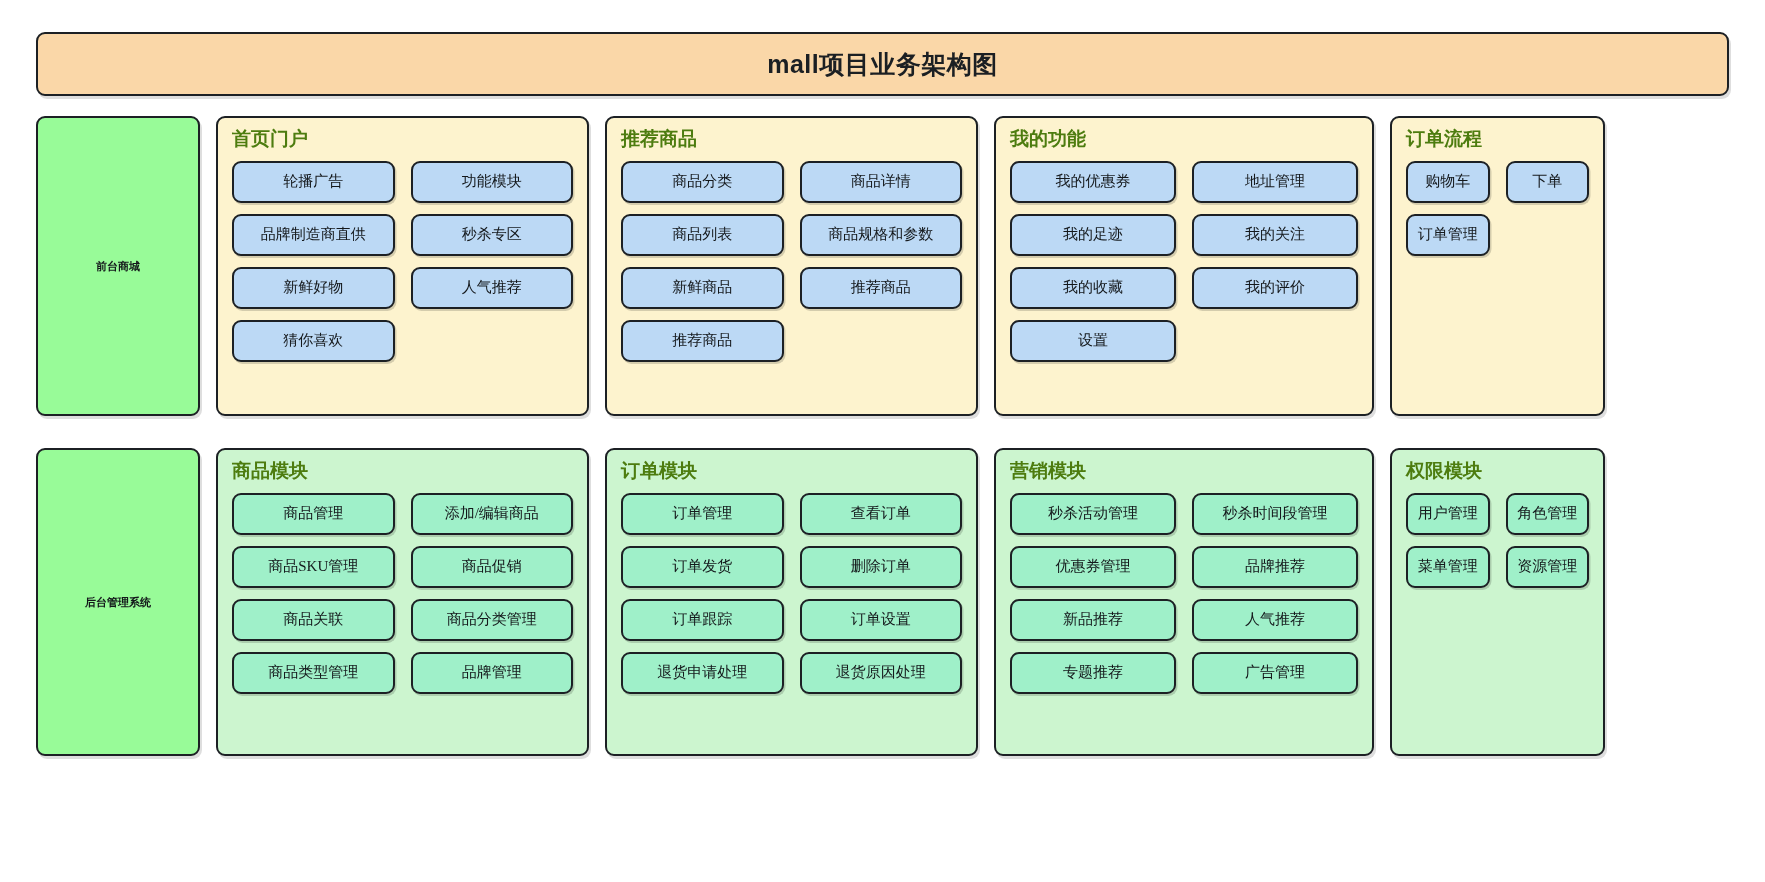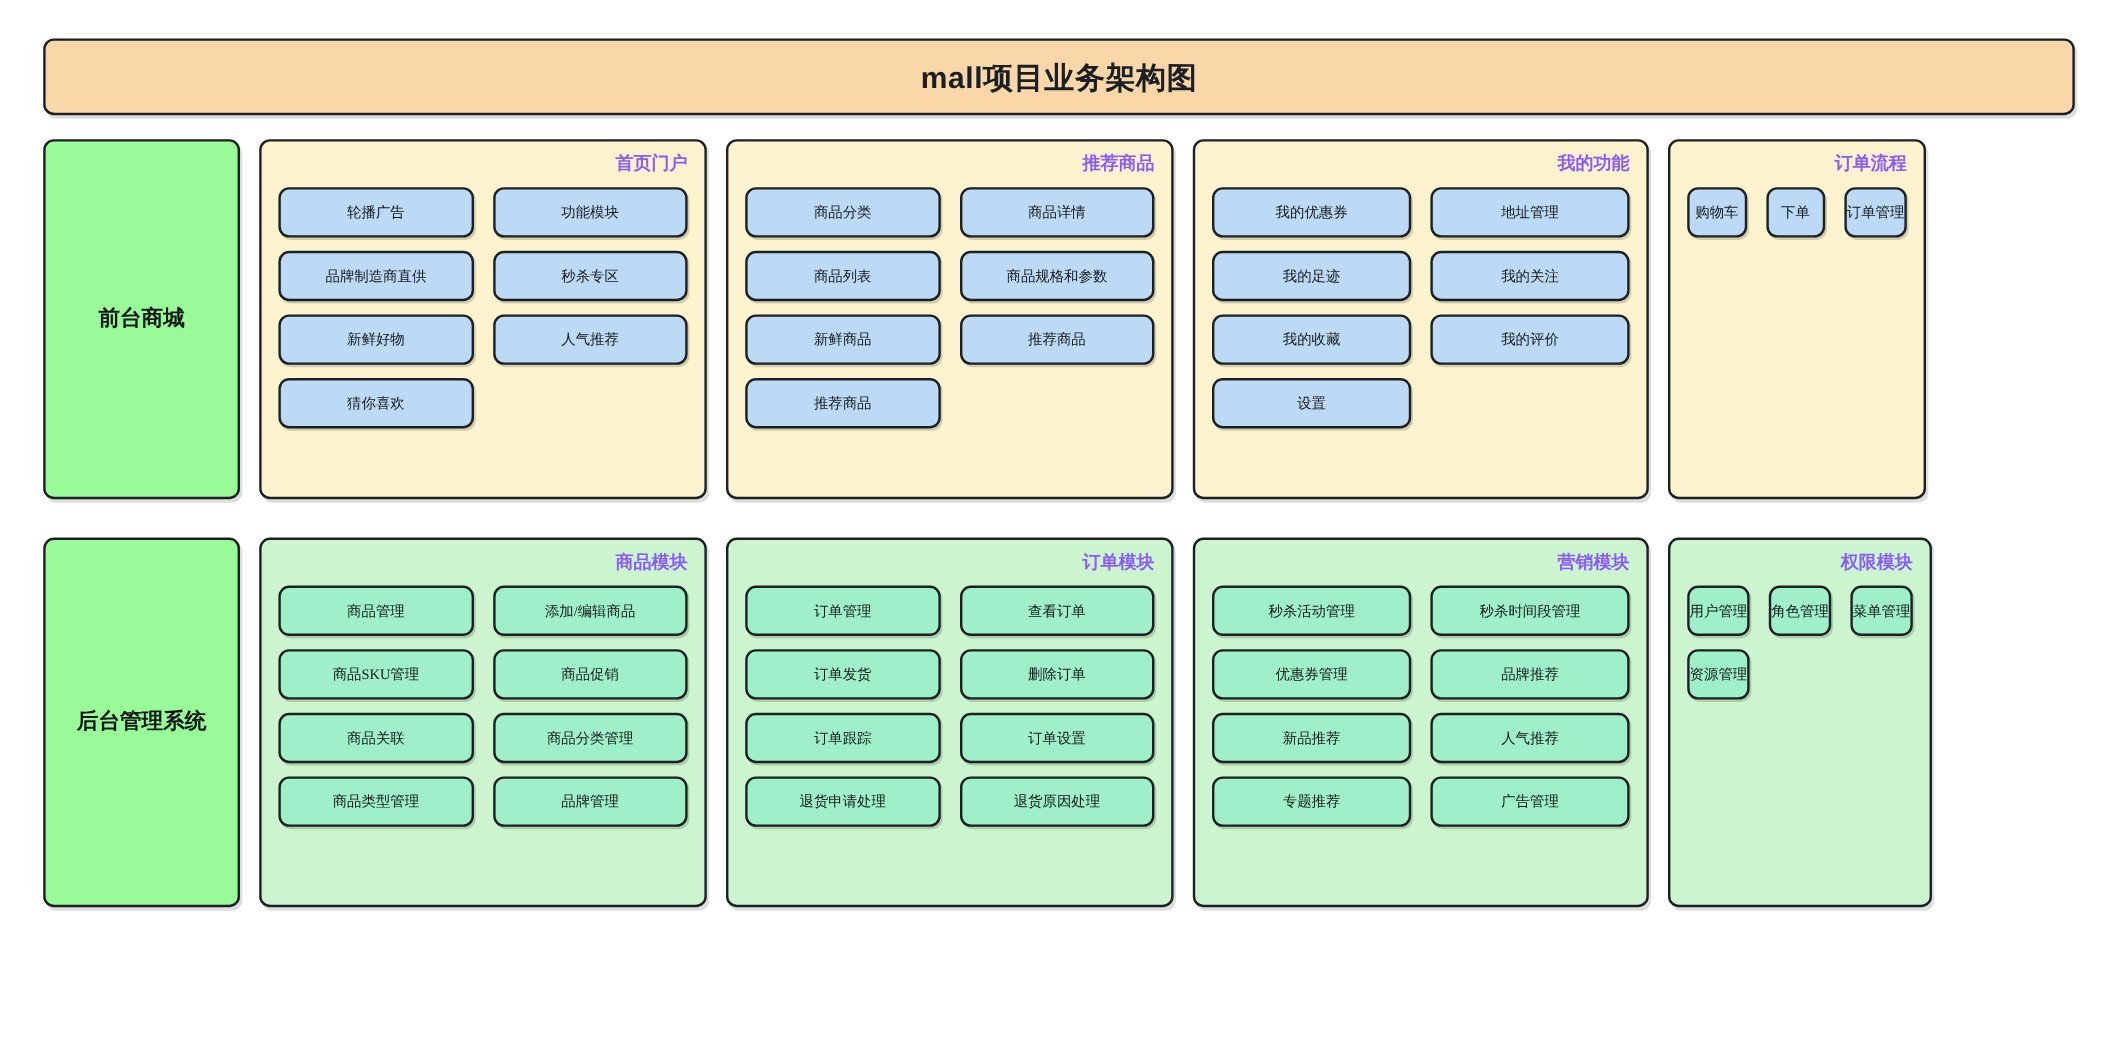--- a/index.html
+++ b/index.html
@@ -56,64 +56,64 @@
     flex: 0 0 164px;
     background: #98fb98;
     border: 2.5px solid #1c2024;
     border-radius: 9px;
     display: flex;
     align-items: center;
     justify-content: center;
     box-shadow: 2px 3px 0 rgba(0,0,0,0.13);
   }
   .side-label .side-text {
-    font-size: 18px;
+    font-size: 11px;
     font-weight: bold;
     color: #13171a;
     text-align: center;
     line-height: 1.3;
   }
 
   
   .group {
     border: 2.5px solid #1c2024;
     border-radius: 9px;
     padding: 10px 14px 12px 14px;
     display: flex;
     flex-direction: column;
     box-shadow: 2px 3px 0 rgba(0,0,0,0.13);
   }
   .group.yellow { background: #fdf3ce; }
   .group.green  { background: #ccf5cf; }
 
   .group-title {
-    text-align: right;
-    font-size: 15px;
+    text-align: left;
+    font-size: 19px;
     font-weight: bold;
-    color: #8b5cf6;
+    color: #4d7c0f;
     margin-bottom: 10px;
     line-height: 1.2;
   }
 
   .chip-grid {
     display: grid;
     gap: 11px 16px;
     align-content: start;
   }
   .chip-grid.cols2 { grid-template-columns: 1fr 1fr; }
-  .chip-grid.cols1 { grid-template-columns: 1fr 1fr 1fr; }
+  .chip-grid.cols1 { grid-template-columns: 1fr 1fr; }
 
   .chip {
     border: 2.5px solid #1c2024;
     border-radius: 9px;
     height: 42px;
     display: flex;
     align-items: center;
     justify-content: center;
-    font-size: 12px;
+    font-size: 15px;
     color: #14181b;
     text-align: left;
     white-space: nowrap;
     box-shadow: 1.5px 2px 0 rgba(0,0,0,0.16);
   }
   .chip.blue  { background: #bcd9f5; }
   .chip.mint  { background: #9ff0c9; font-family: Liberation Serif, serif; }
 
   
   #group-home     { flex: 0 0 373px; }

